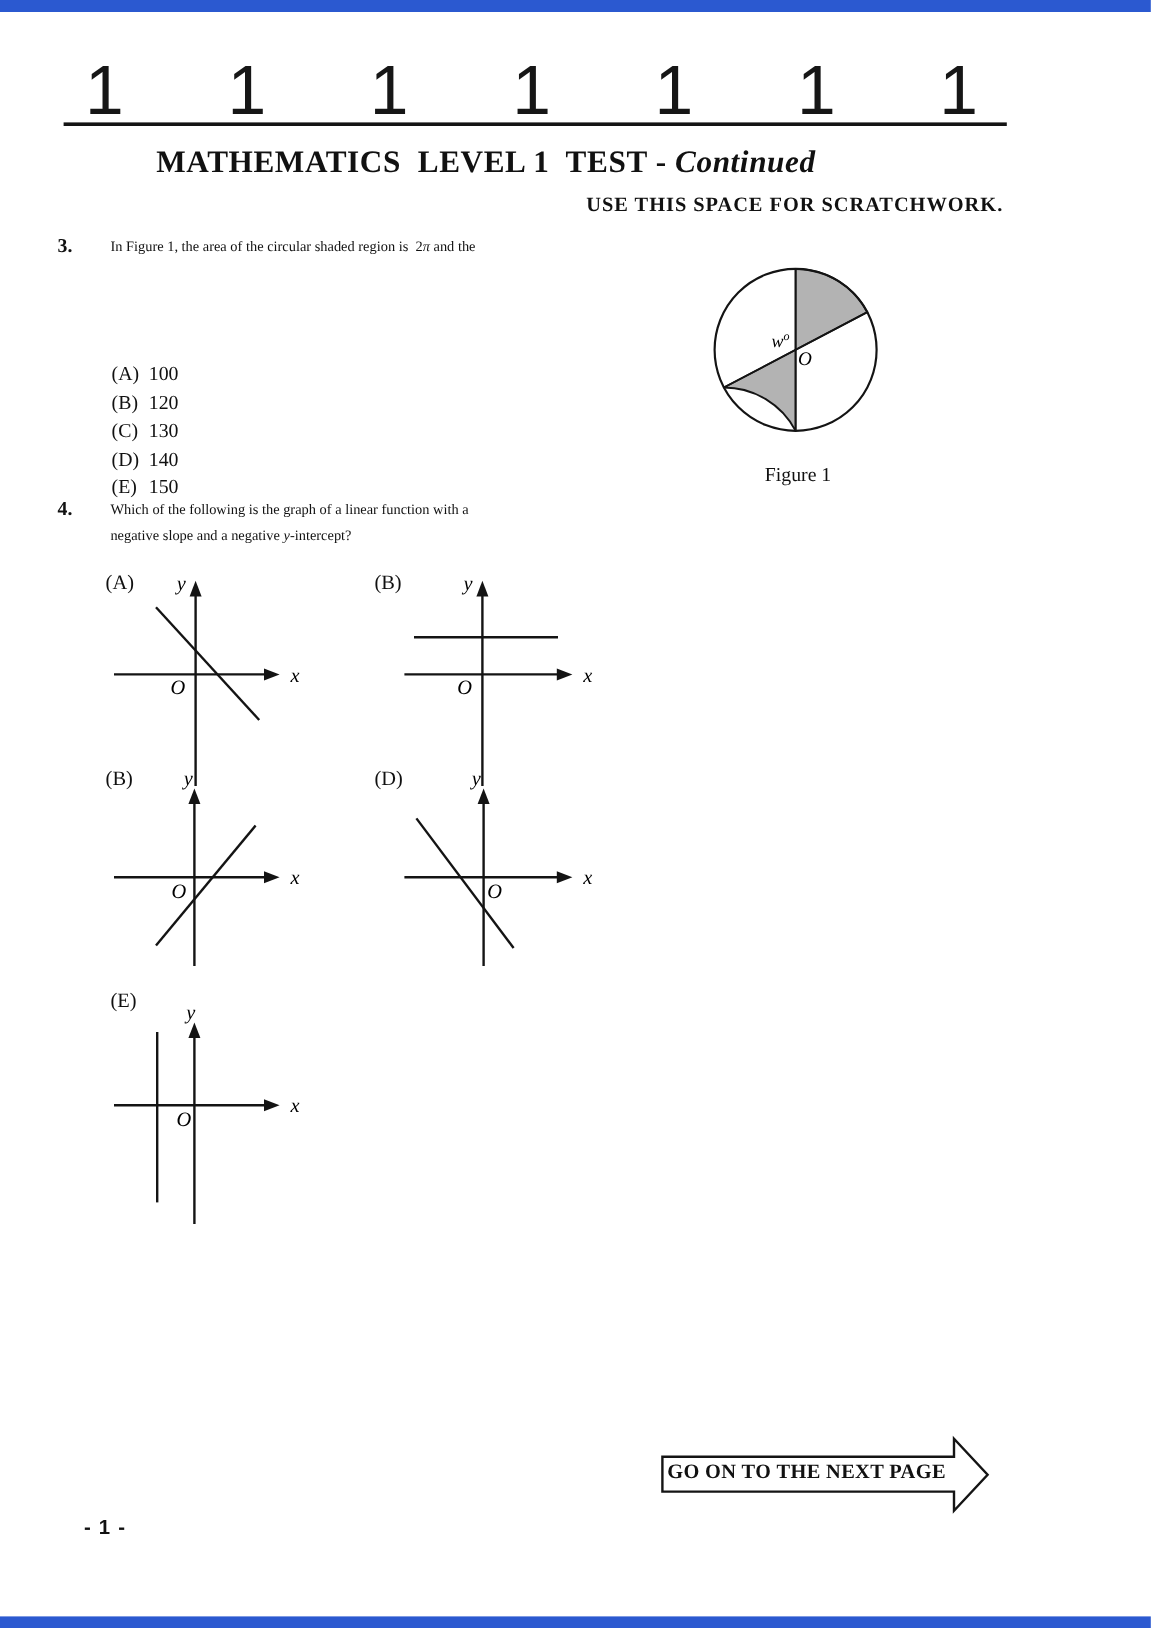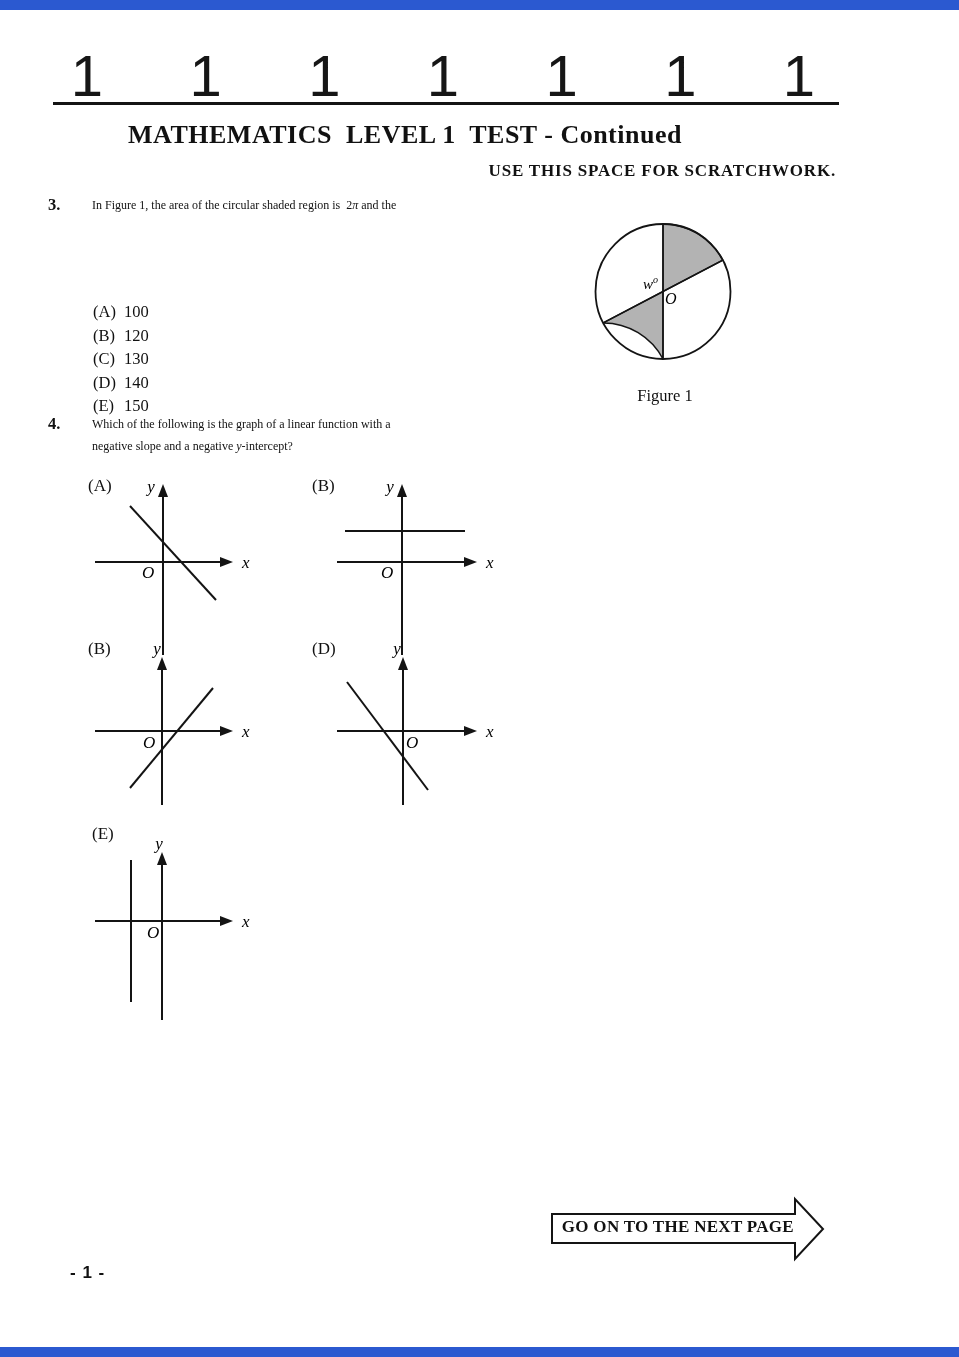--- a/index.html
+++ b/index.html
@@ -6,30 +6,30 @@
   body { width:959px; height:1357px; position:relative; background:#ffffff;
          font-family:"Liberation Serif", serif; color:#111; overflow:hidden; }
   .abs { position:absolute; }
   .pre { white-space:pre; }
   .bar { left:0; width:959px; height:10px; }
   .digits-row { left:62px; top:47px; width:762px; display:flex; justify-content:space-between; }
   .digit { font-family:"Liberation Sans", sans-serif; font-size:58px; line-height:1;
            width:50px; text-align:center; color:#161616; }
   .rule { left:53px; top:102px; width:786px; height:3px; background:#141414; }
   .title { left:0; top:120px; width:810px; text-align:center; font-size:26px; font-weight:bold; letter-spacing:.5px; }
-  .title .it { }
+  .title .it { font-style:italic; }
   .scratch { left:400px; top:161px; width:436px; text-align:right; font-size:17px;
              font-weight:bold; letter-spacing:.8px; }
   .qnum { font-size:16.5px; font-weight:bold; }
   .qtext { font-size:12px; line-height:22px; }
   .choices { left:93px; top:258px; font-size:16.5px; line-height:23.5px;margin-top:42px; }
   .choice-label { display:inline-block; width:31px; }
   .glabel { font-size:17px; }
   .figcap { left:580px; top:386px; width:170px; text-align:center; font-size:16.5px; }
-  .goon-text { left:556px; top:1217px; width:238px; text-align:right; font-size:17px;
+  .goon-text { left:556px; top:1217px; width:238px; text-align:left; font-size:17px;
                font-weight:bold; letter-spacing:.3px; }
   .pagenum { left:70px; top:1263px; font-family:"Liberation Sans", sans-serif;
              font-size:17px; font-weight:bold; letter-spacing:1px; }
   svg text { font-family:"Liberation Serif", serif; font-style:italic; }
 </style>
 </head>
 <body>
 
 <div class="abs bar" style="top: 0px; background: rgb(43, 89, 208);"></div>
 <div class="abs bar" style="top: 1347px; background: rgb(43, 89, 208);"></div>

